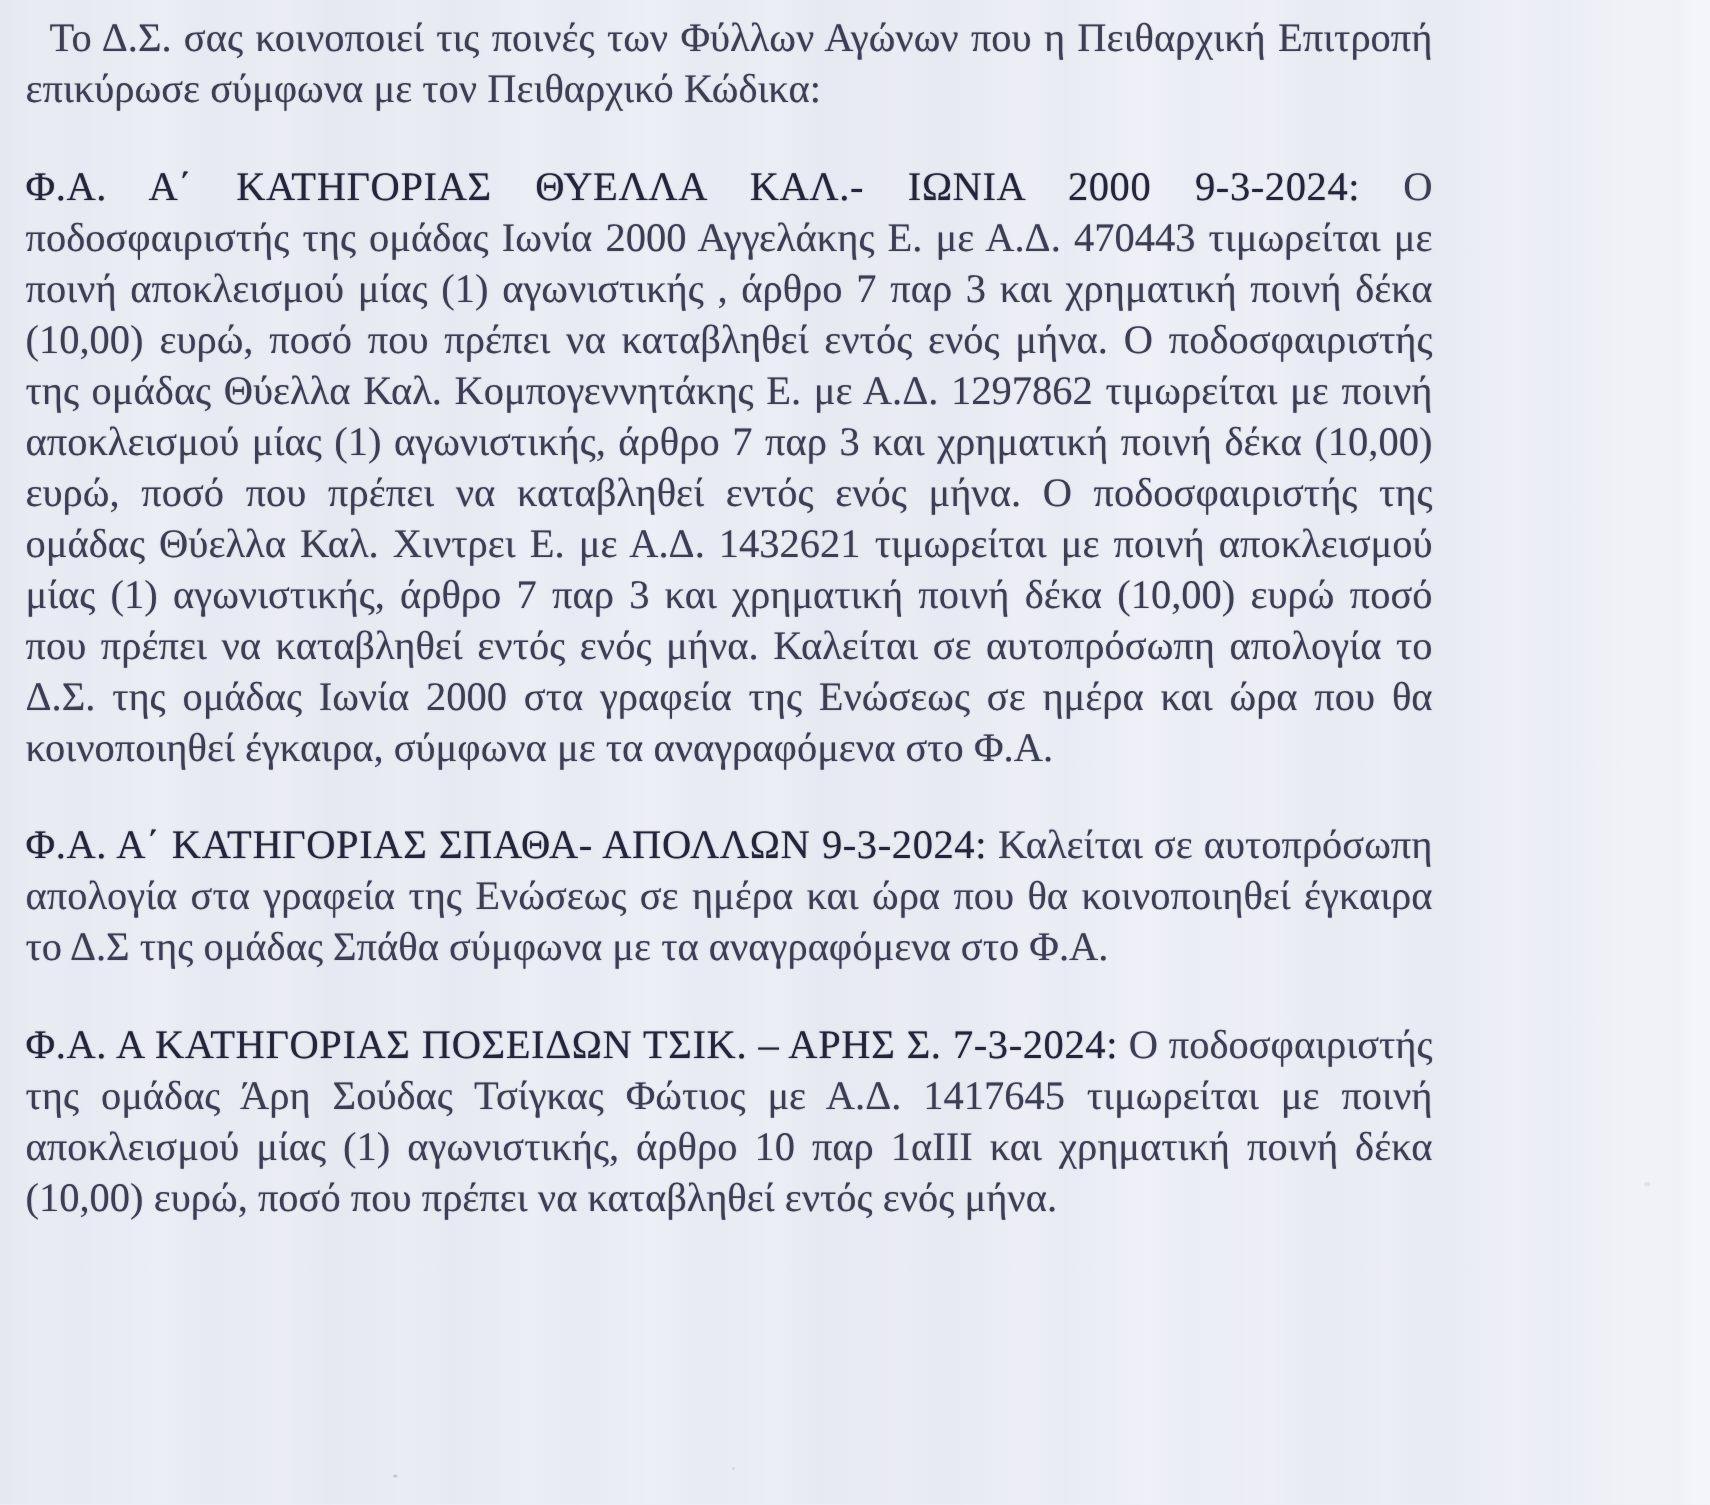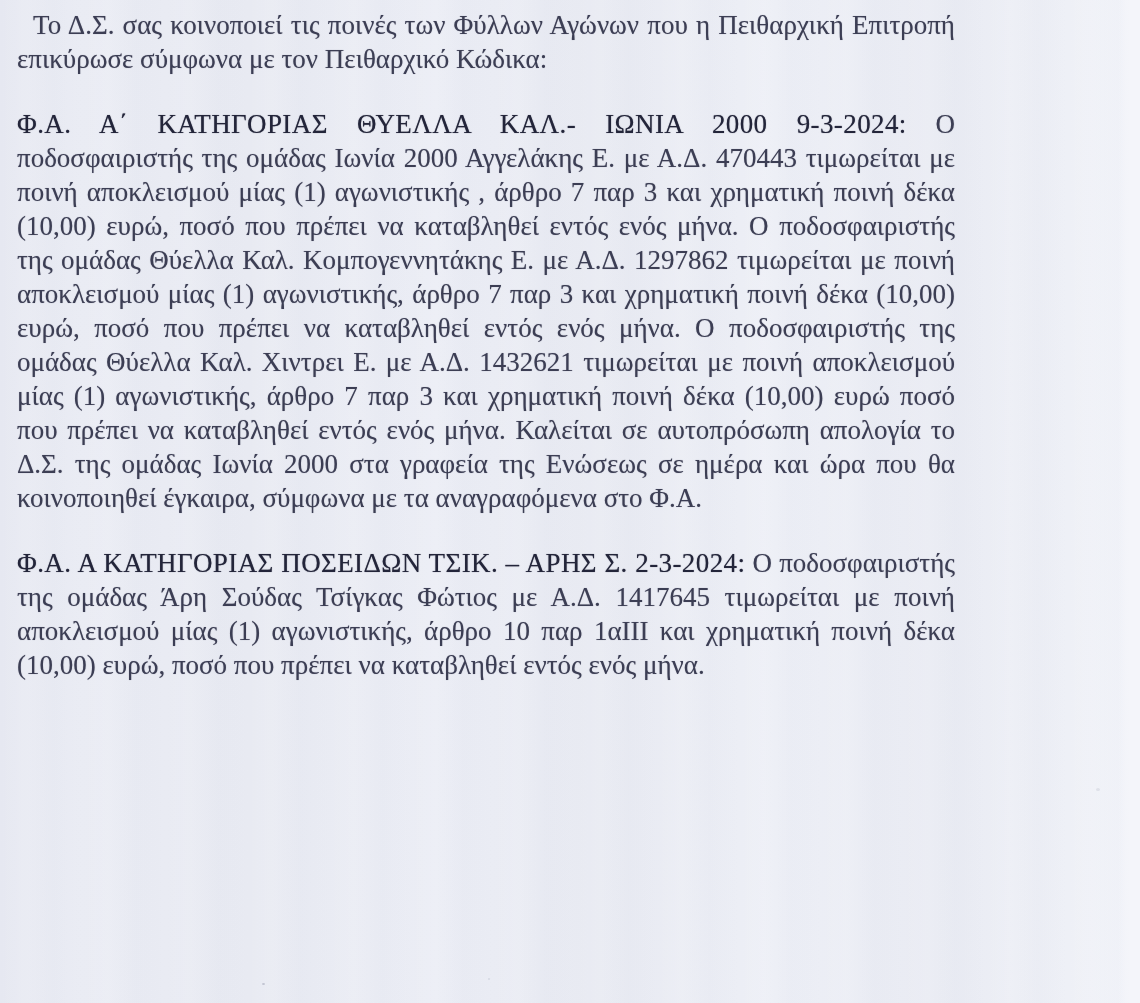--- a/index.html
+++ b/index.html
@@ -82,22 +82,23 @@
 </head>
 <body>
 
 <div class="page">
   <div class="content">
 
     <p class="intro">Το Δ.Σ. σας κοινοποιεί τις ποινές των Φύλλων Αγώνων που  η Πειθαρχική Επιτροπή επικύρωσε σύμφωνα με τον Πειθαρχικό Κώδικα:</p>
 
     <p class="section"><span class="heading">Φ.Α. Α΄ ΚΑΤΗΓΟΡΙΑΣ ΘΥΕΛΛΑ ΚΑΛ.- ΙΩΝΙΑ 2000 9-3-2024:</span> <span>Ο ποδοσφαιριστής της ομάδας Ιωνία 2000 Αγγελάκης Ε.  με Α.Δ. 470443 τιμωρείται με ποινή αποκλεισμού μίας (1) αγωνιστικής , άρθρο 7 παρ 3 και χρηματική ποινή δέκα (10,00) ευρώ, ποσό που πρέπει να καταβληθεί εντός ενός μήνα. Ο ποδοσφαιριστής της ομάδας Θύελλα Καλ. Κομπογεννητάκης Ε. με Α.Δ. 1297862 τιμωρείται με ποινή αποκλεισμού μίας (1) αγωνιστικής, άρθρο 7 παρ 3 και χρηματική ποινή δέκα (10,00) ευρώ, ποσό που πρέπει να καταβληθεί εντός ενός μήνα. Ο ποδοσφαιριστής της ομάδας Θύελλα Καλ. Χιντρει Ε. με Α.Δ. 1432621 τιμωρείται με ποινή αποκλεισμού μίας (1) αγωνιστικής, άρθρο 7 παρ 3 και χρηματική ποινή δέκα (10,00) ευρώ ποσό που πρέπει να καταβληθεί εντός ενός μήνα. Καλείται σε αυτοπρόσωπη απολογία το Δ.Σ. της ομάδας Ιωνία 2000 στα γραφεία της Ενώσεως σε ημέρα και ώρα που θα κοινοποιηθεί έγκαιρα, σύμφωνα με τα αναγραφόμενα στο Φ.Α.</span></p>
 
+    <p class="section"><span class="heading">Φ.Α. Α΄ ΚΑΤΗΓΟΡΙΑΣ ΣΠΑΘΑ- ΑΠΟΛΛΩΝ 9-3-2024:</span>  <span>Καλείται σε αυτοπρόσωπη απολογία στα γραφεία της Ενώσεως σε ημέρα και ώρα που θα κοινοποιηθεί έγκαιρα το Δ.Σ της ομάδας Σπάθα σύμφωνα με τα αναγραφόμενα στο Φ.Α.</span></p>
 
-    <p class="section"><span class="heading">Φ.Α. Α ΚΑΤΗΓΟΡΙΑΣ ΠΟΣΕΙΔΩΝ ΤΣΙΚ. – ΑΡΗΣ Σ. 2-3-2024:</span> <span>Ο ποδοσφαιριστής της ομάδας Άρη Σούδας Τσίγκας Φώτιος με Α.Δ. 1417645 τιμωρείται με ποινή αποκλεισμού μίας (1) αγωνιστικής, άρθρο 10 παρ 1αΙΙΙ και χρηματική ποινή δέκα (10,00) ευρώ, ποσό που πρέπει να καταβληθεί εντός ενός μήνα.</span></p>
+    <p class="section"><span class="heading">Φ.Α. Α ΚΑΤΗΓΟΡΙΑΣ ΠΟΣΕΙΔΩΝ ΤΣΙΚ. – ΑΡΗΣ Σ. 7-3-2024:</span> <span>Ο ποδοσφαιριστής της ομάδας Άρη Σούδας Τσίγκας Φώτιος με Α.Δ. 1417645 τιμωρείται με ποινή αποκλεισμού μίας (1) αγωνιστικής, άρθρο 10 παρ 1αΙΙΙ και χρηματική ποινή δέκα (10,00) ευρώ, ποσό που πρέπει να καταβληθεί εντός ενός μήνα.</span></p>
 
   </div>
 
   <div class="edge-right"></div>
   <span class="speck s1"></span>
   <span class="speck s2"></span>
   <span class="speck s3"></span>
 </div>
 
 </body></html>

